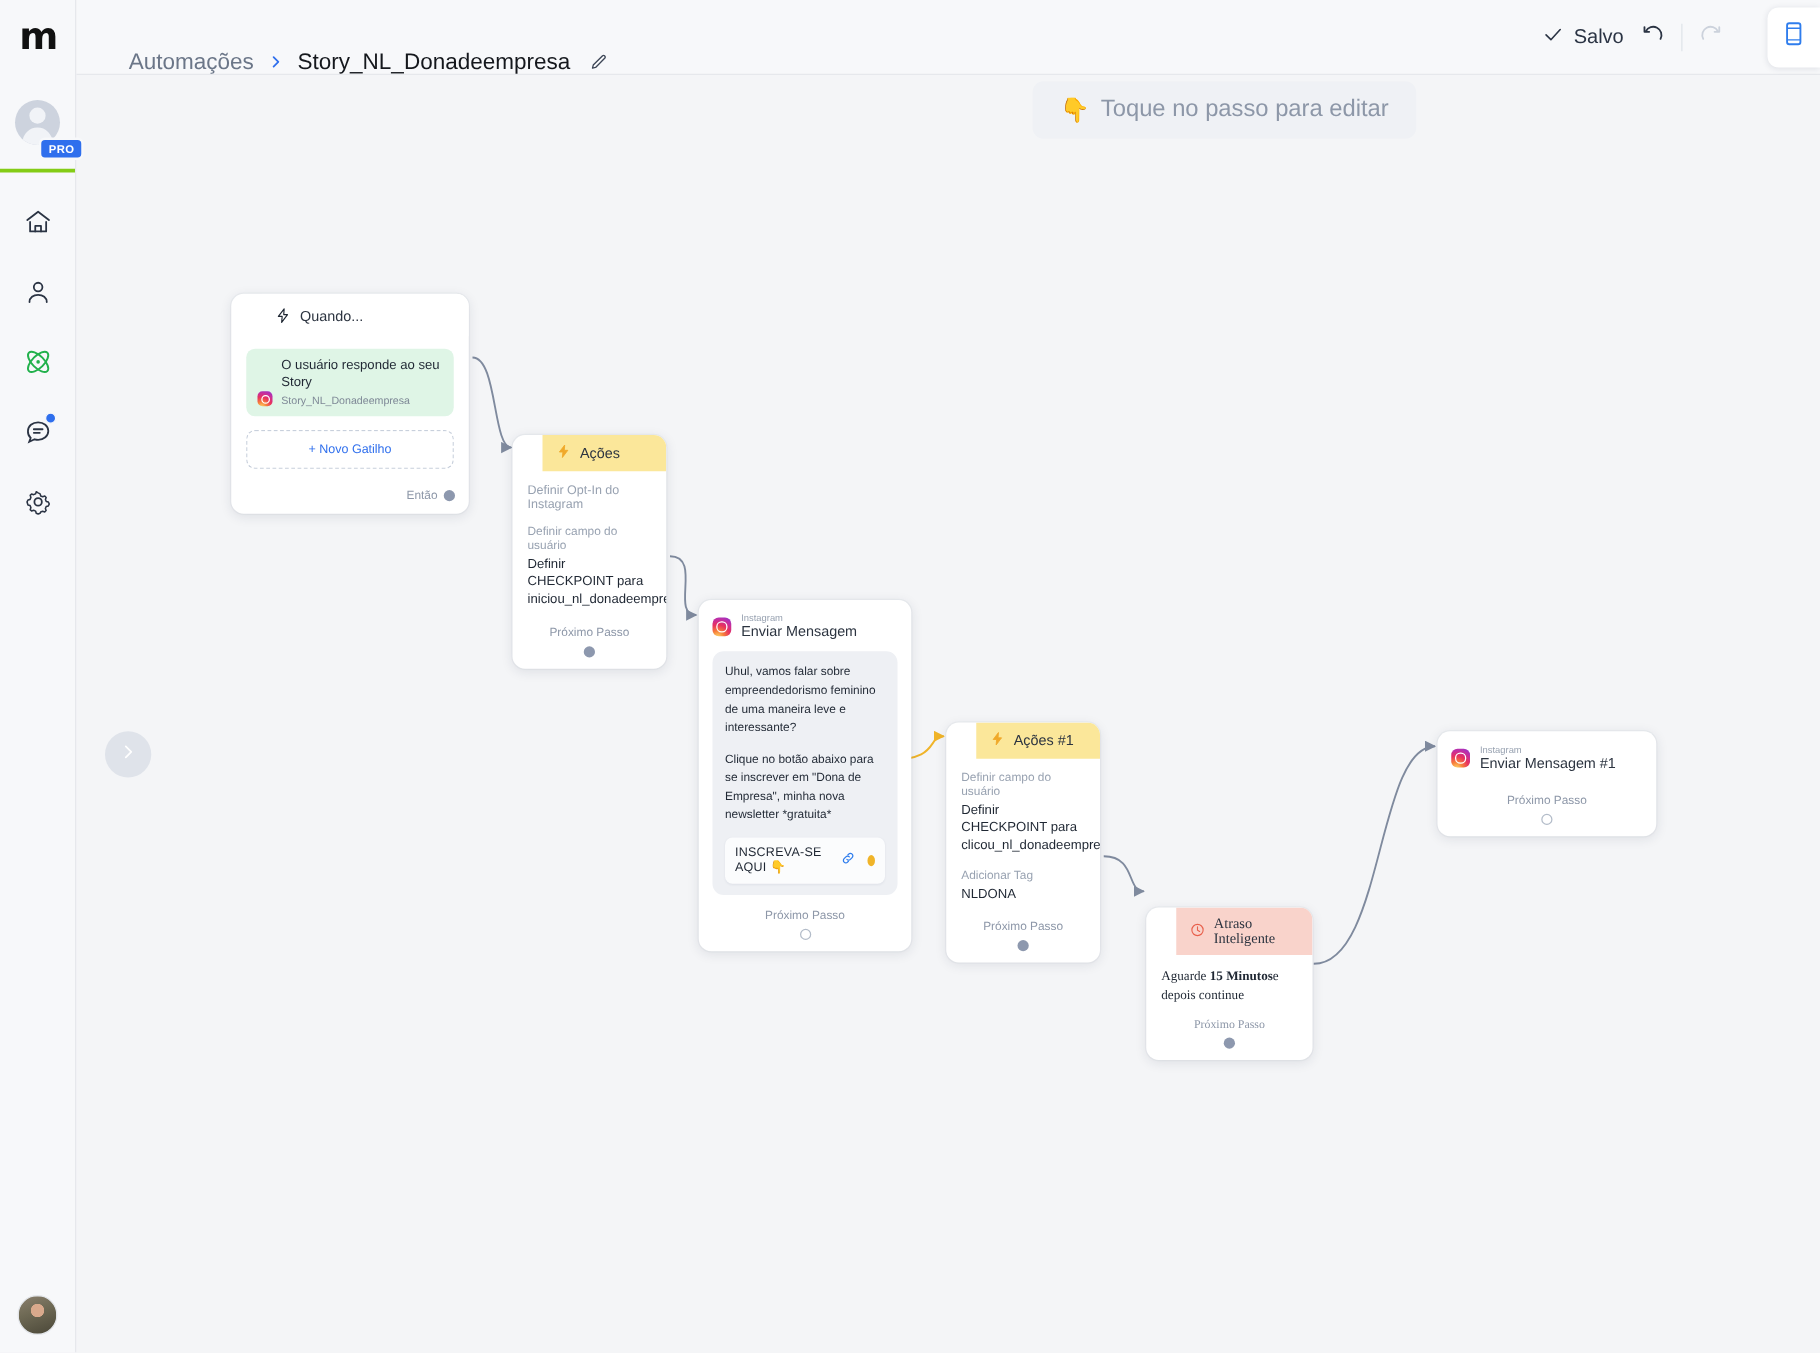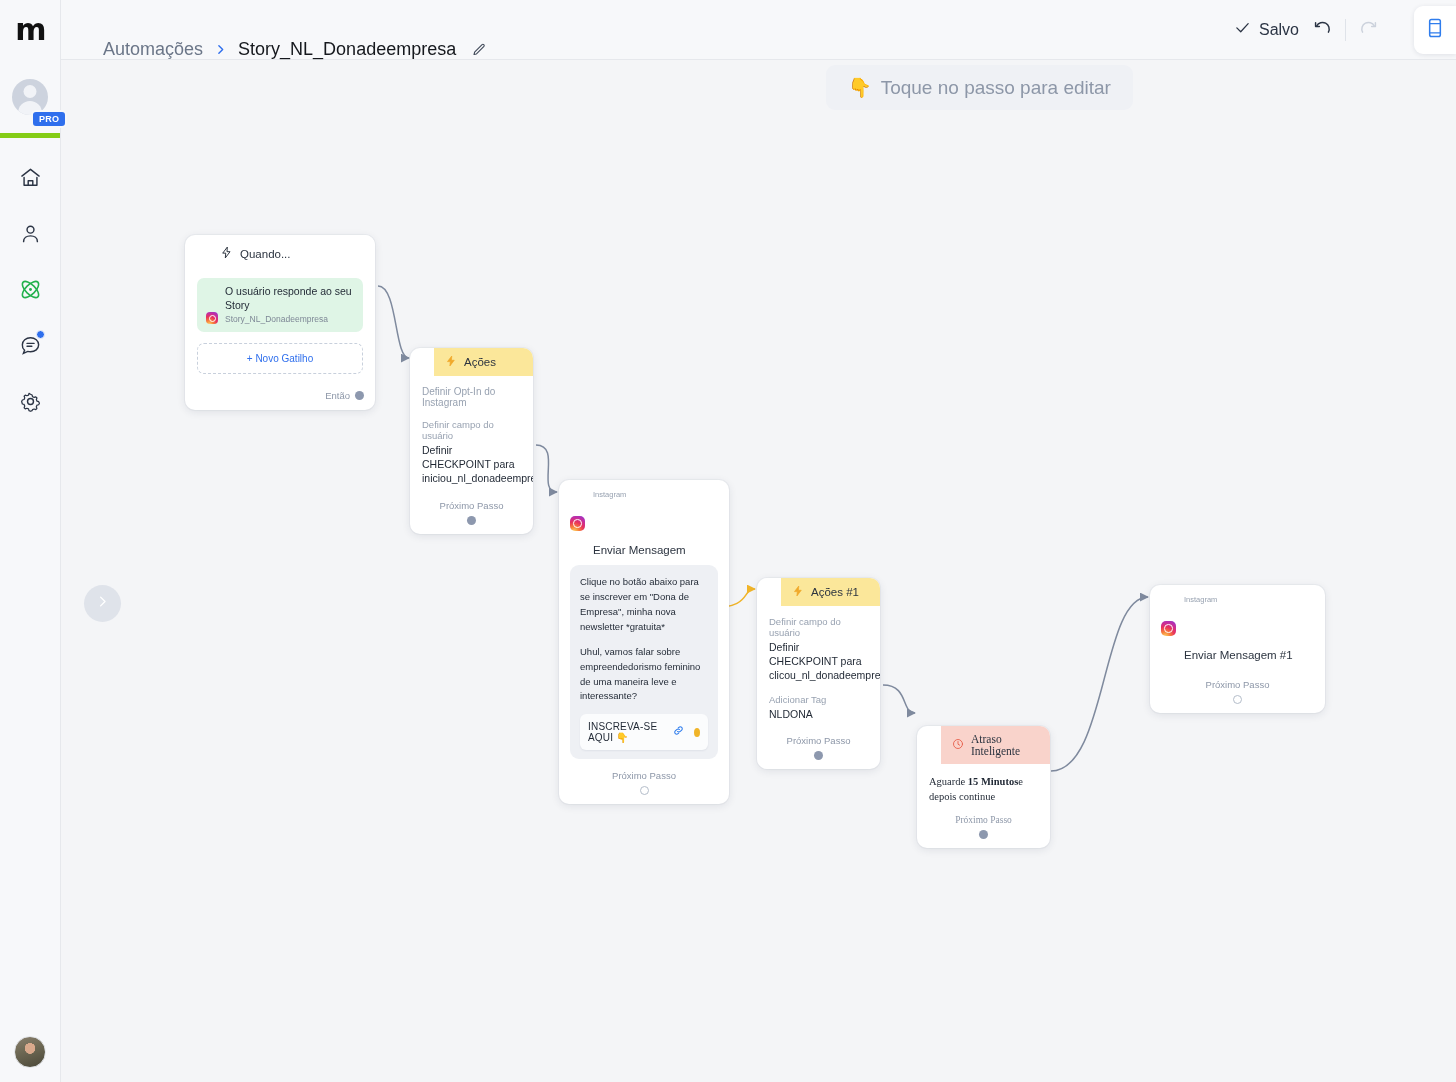--- a/index.html
+++ b/index.html
@@ -24,21 +24,21 @@
   .rail-logo {
     height: 60px; display: flex; align-items: center; justify-content: center;
     background: #f7f8fa;
   }
   .logo-glyph {
     font-size: 30px; font-weight: 700; color: #111; line-height: 1;
     letter-spacing: -2px; font-family: "DejaVu Sans", sans-serif;
   }
   .rail-avatar-wrap {
     height: 78px; display: flex; align-items: center; justify-content: center;
-    position: relative; border-bottom: 5px solid #84cc16;
+    position: relative; border-bottom: 3px solid #84cc16;
   }
   .rail-avatar {
     width: 36px; height: 36px; border-radius: 50%;
     background: #cdd3de; position: relative; overflow: hidden;
   }
   .rail-avatar::before {
     content: ""; position: absolute; left: 50%; top: 6px;
     width: 13px; height: 13px; border-radius: 50%;
     background: #f1f3f7; transform: translateX(-50%);
   }
@@ -198,21 +198,21 @@
     display: flex; align-items: center; justify-content: center;
   }
   .ig-icon::after {
     content: ""; width: 6.5px; height: 6.5px; border-radius: 50%;
     border: 1.6px solid #fff;
   }
   .ig-icon-sm { width: 12px; height: 12px; border-radius: 4px; }
   .ig-icon-sm::after { width: 5px; height: 5px; border-width: 1.3px; }
   .msg-head { display: flex; align-items: center; gap: 8px; padding: 10px 11px 8px 11px; }
   .msg-head-txt .mh1 { font-size: 7.5px; color: #98a2b1; line-height: 1.2; }
-  .msg-head-txt .mh2 { font-size: 11.5px; color: #2c3440; line-height: 1.25; margin-top: 44px; }
+  .msg-head-txt .mh2 { font-size: 11.5px; color: #2c3440; line-height: 1.25; }
 </style>
 </head>
 <body>
 
 <div id="app">
 
   <div class="rail">
 
     <div class="rail-logo">
       <span class="logo-glyph">m</span>
@@ -424,22 +424,22 @@
     <div class="node" id="node-msg1">
       <div class="msg-head">
         <span class="ig-icon"></span>
         <span class="msg-head-txt">
           <span class="mh1" style="display:block">Instagram</span>
           <span class="mh2" style="display:block">Enviar Mensagem</span>
         </span>
       </div>
       <div style="padding:0 11px 2px 11px">
         <div class="msg-bubble">
+          <div class="msg-text">Uhul, vamos falar sobre empreendedorismo feminino de uma maneira leve e interessante?</div>
           <div class="msg-text">Clique no botão abaixo para se inscrever em "Dona de Empresa", minha nova newsletter *gratuita*</div>
-          <div class="msg-text">Uhul, vamos falar sobre empreendedorismo feminino de uma maneira leve e interessante?</div>
           <div class="msg-btn">
             <span class="msg-btn-label">INSCREVA-SE AQUI 👇</span>
             <span>
               <svg width="13" height="13" viewBox="0 0 24 24" fill="none" stroke="#2f7ded" stroke-width="1.9" stroke-linecap="round">
                 <path d="M10.2 13.8a3.6 3.6 0 0 0 5.1 0l2.6-2.6a3.6 3.6 0 1 0-5.1-5.1l-1.2 1.2"></path>
                 <path d="M13.8 10.2a3.6 3.6 0 0 0-5.1 0l-2.6 2.6a3.6 3.6 0 1 0 5.1 5.1l1.2-1.2"></path>
               </svg>
             </span>
             <span class="link-dot"></span>
           </div>

